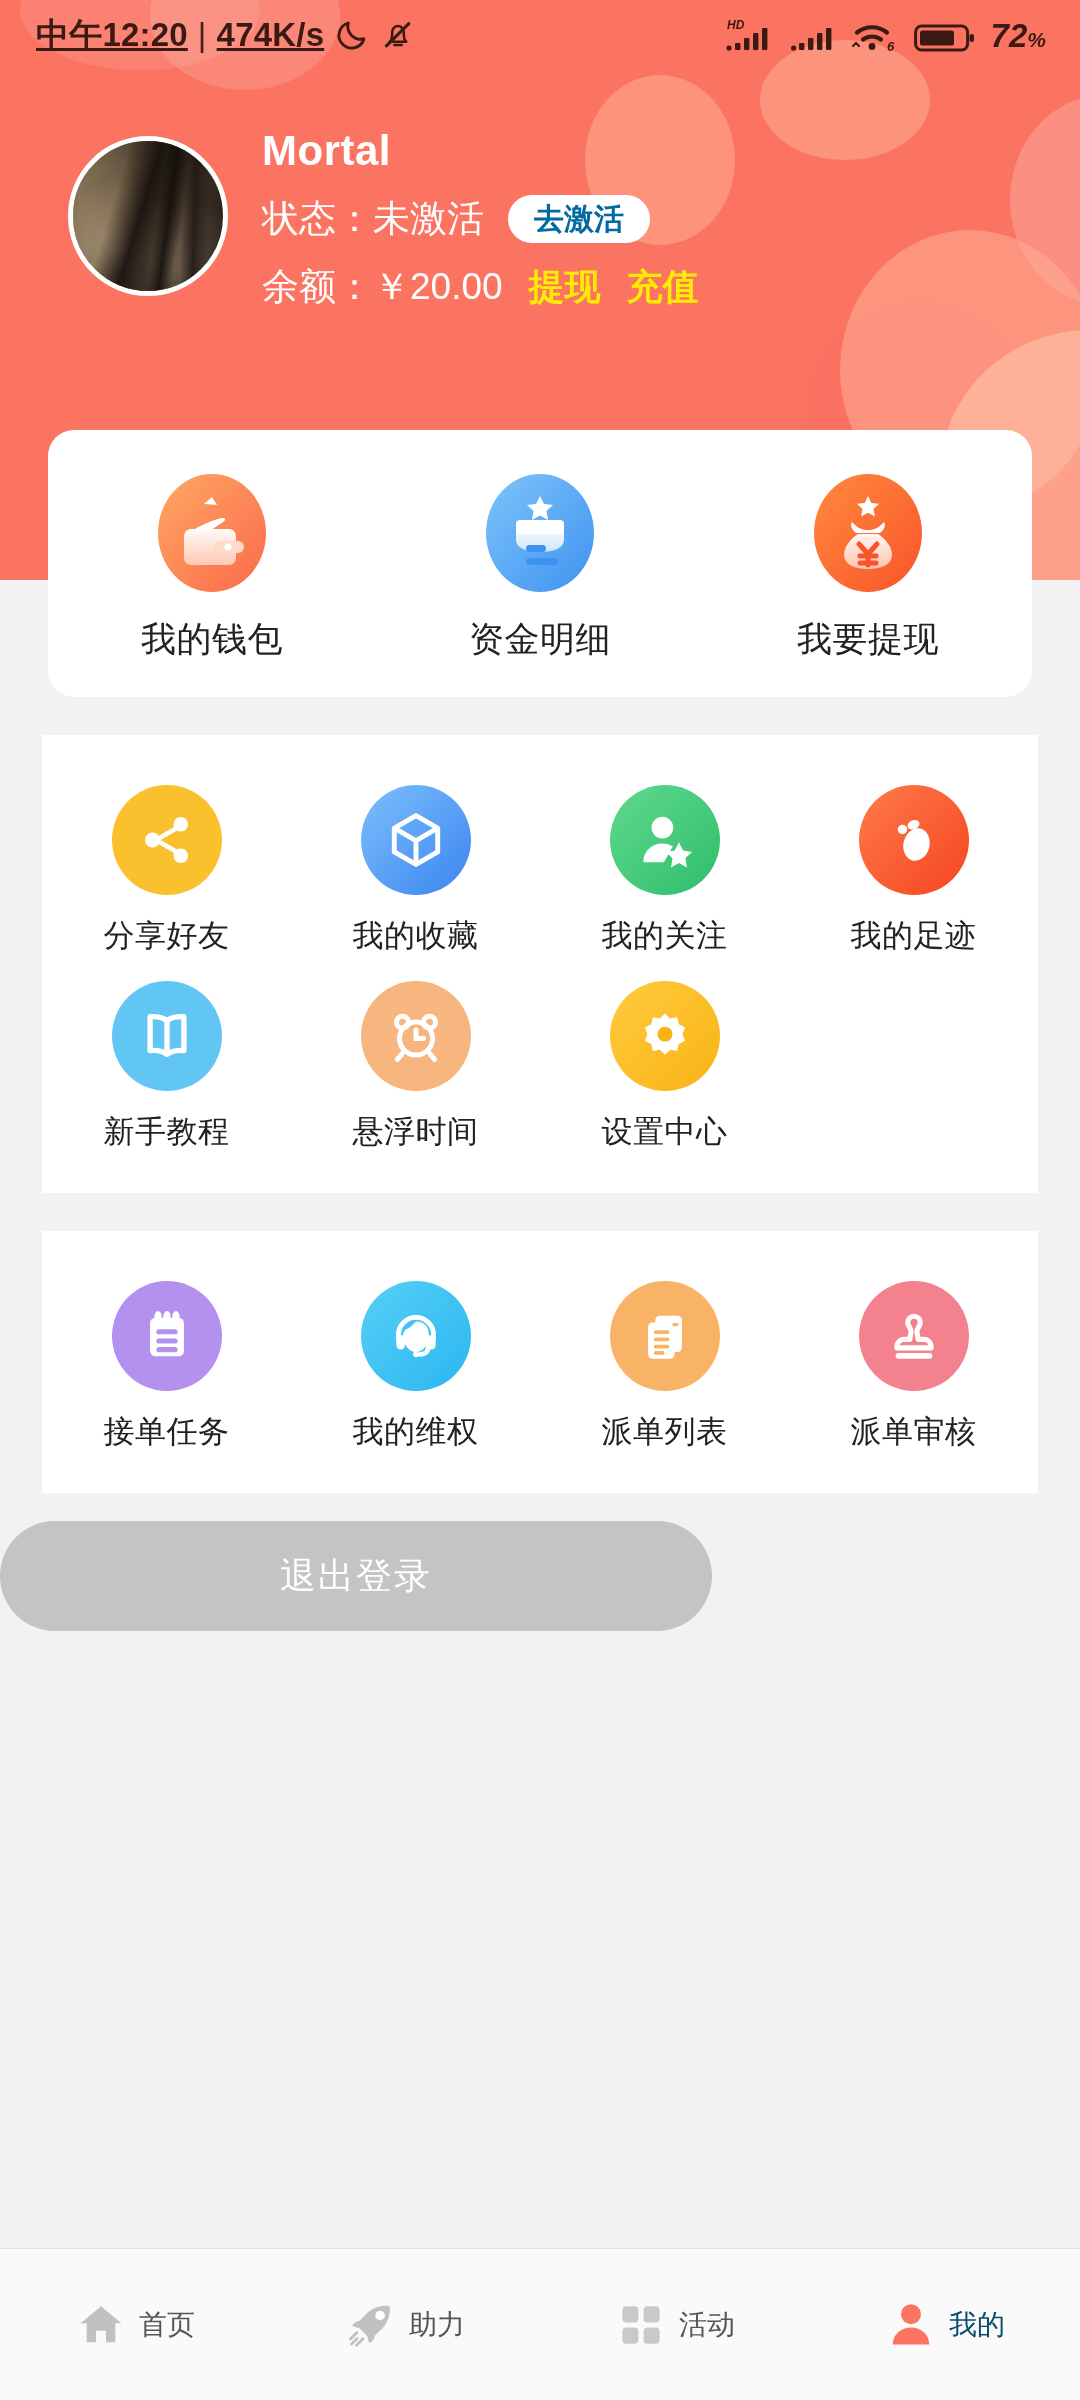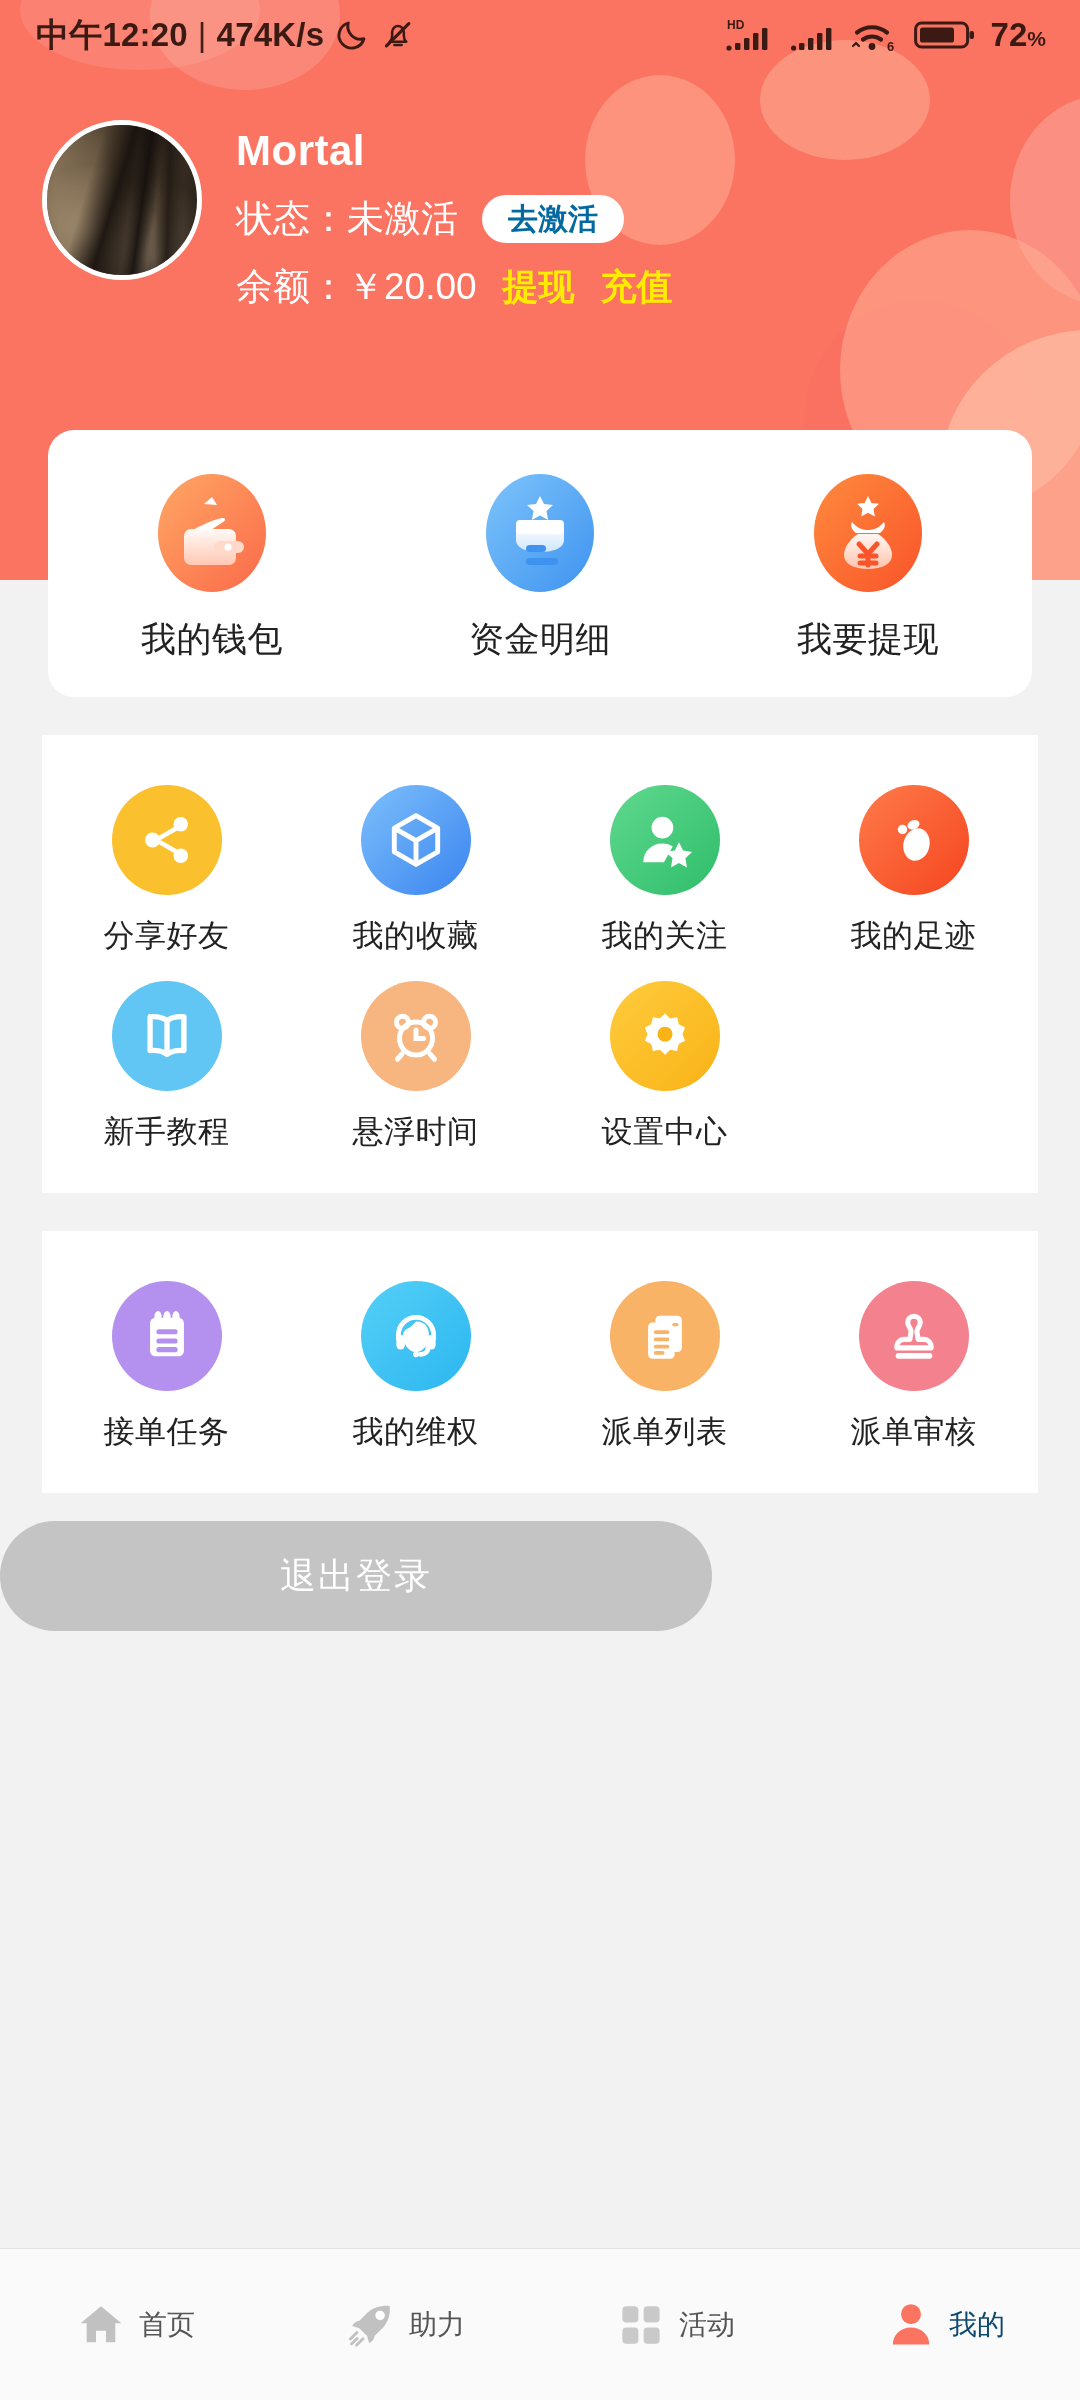--- a/index.html
+++ b/index.html
@@ -33,34 +33,35 @@
   .statusbar {
     position: relative;
     height: 70px;
     display: flex;
     align-items: center;
     justify-content: space-between;
     padding: 0 34px 0 36px;
     color: #3b1a13;
     z-index: 5;
   }
-  .sb-left { display: flex; align-items: center; gap: 10px; font-size: 33px; font-weight: 600; letter-spacing: .2px; white-space: nowrap; }
+  .sb-left { display: flex; align-items: center; gap: 10px; font-size: 33px; font-weight: 600; letter-spacing: .2px; white-space: nowrap; text-decoration: underline; }
   .sb-left .divider { font-weight: 400; opacity: .95; }
-  .sb-right { display: flex; align-items: center; gap: 13px; }
+  .sb-right { display: flex; align-items: flex-end; gap: 13px; font-style: italic; }
   .icn { display: block; }
   .batt-pct { font-size: 33px; font-weight: 600; margin-left: 2px; }
   .batt-pct .sup { font-size: 21px; }
 
   
   .profile {
     position: relative;
     z-index: 4;
     display: flex;
-    align-items: flex-start;
+    align-items: center;
     padding: 50px 4px 0 42px;
+    margin-left: 26px;
   }
   .avatar {
     width: 160px; height: 160px;
     border-radius: 50%;
     border: 5px solid #ffffff;
     overflow: hidden;
     flex: 0 0 auto;
     background: radial-gradient(circle at 38% 30%, #6b5a44 0%, #4a3c2d 38%, #241c16 75%, #1a1410 100%);
     position: relative;
   }

